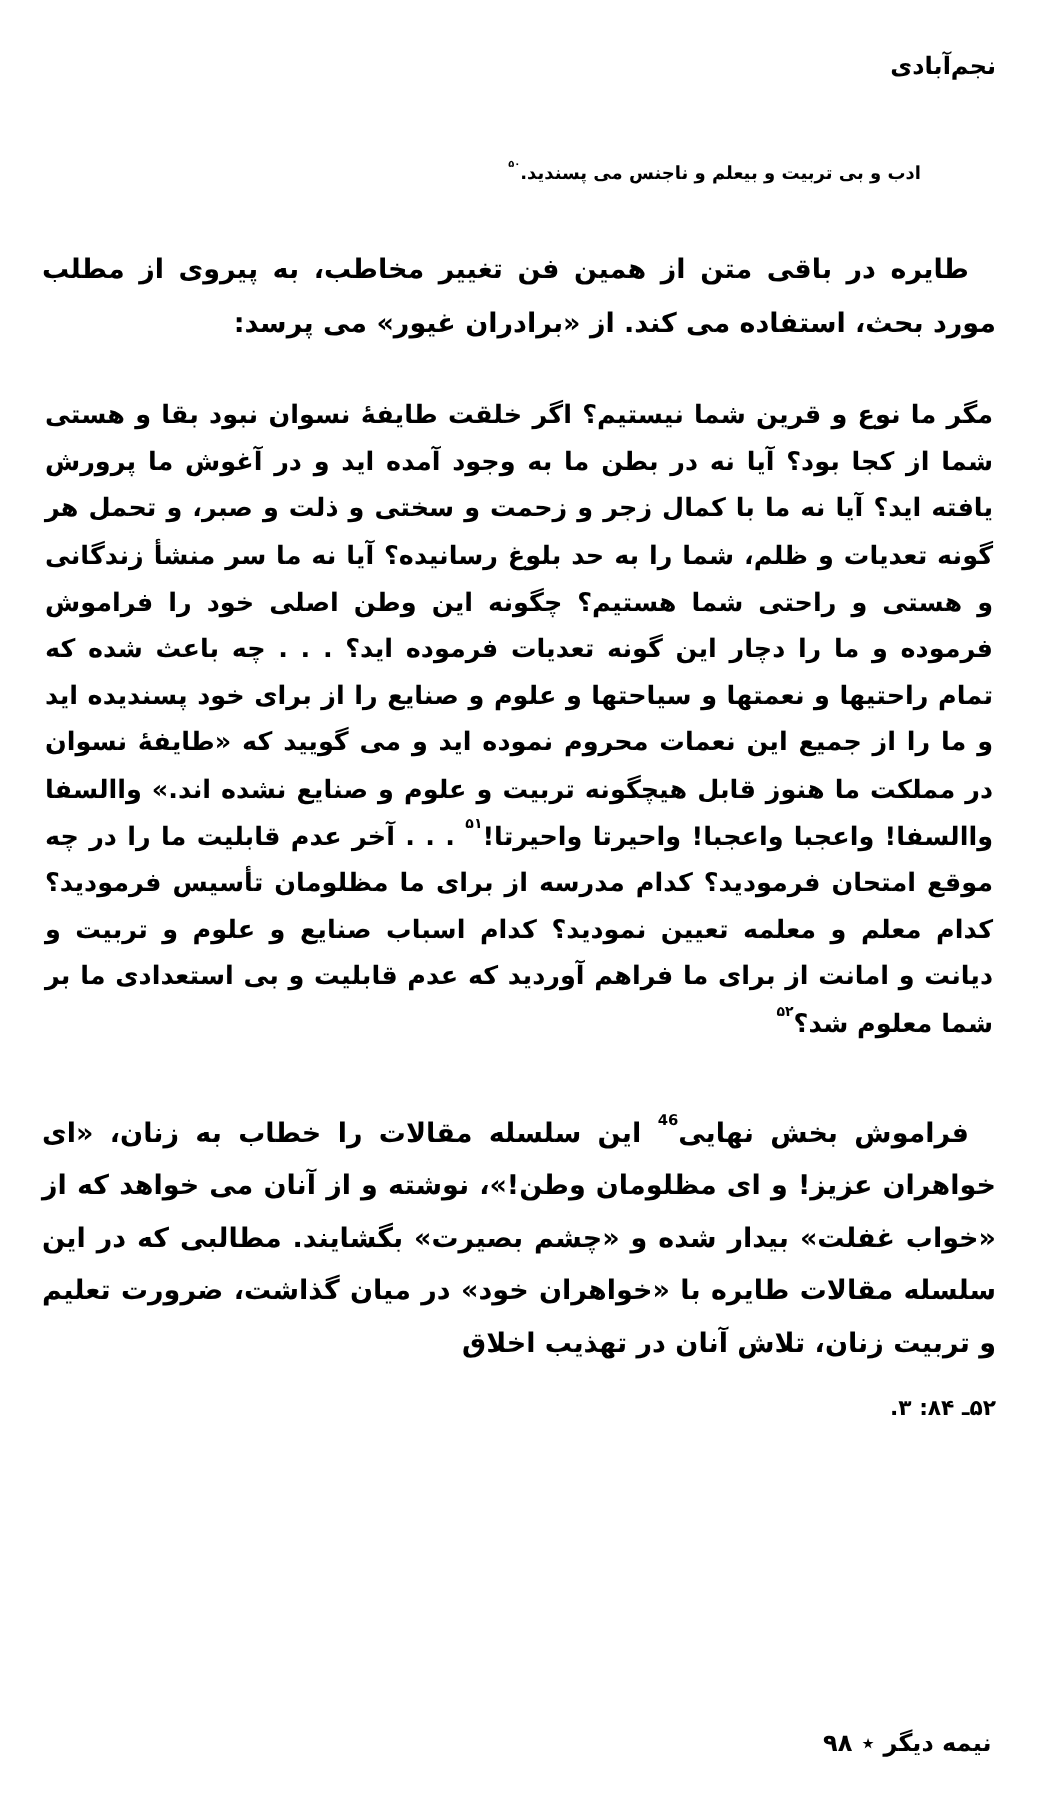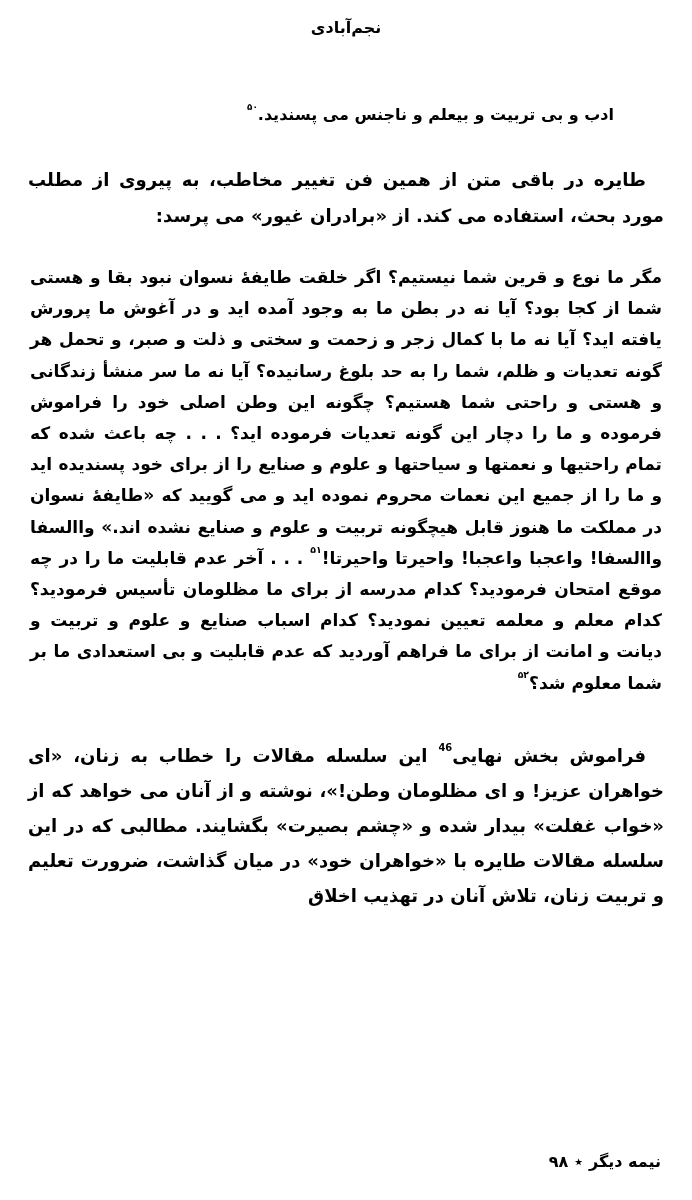--- a/index.html
+++ b/index.html
@@ -12,32 +12,31 @@
     height: 1200px;
     position: relative;
     overflow: hidden;
     font-family: "DejaVu Sans", sans-serif;
     color: #000000;
     direction: rtl;
   }
   .abs { position: absolute; right: 28px; left: 28px; }
 
   .header {
-    top: 18px;
-    text-align: center;
+    top: 34px;
     font-size: 16px;
     font-weight: bold;
   }
 
   .quote-cont {
     top: 100px;
     right: 78px;
     left: 80px;
     text-align: right;
-    font-size: 16px;
+    font-size: 12px;
     font-weight: bold;
     line-height: 30px;
   }
 
   .para {
     font-size: 18px;
     font-weight: bold;
     text-align: justify;
     line-height: 36px;
   }
@@ -105,19 +104,20 @@
   <div class="abs para intro">طایره در باقی متن از همین فن تغییر مخاطب، به پیروی از مطلب مورد بحث، استفاده می کند. از «برادران غیور» می پرسد:</div>
 
   <div class="abs blockquote"><span>مگر ما نوع و قرین شما نیستیم؟ اگر خلقت طایفهٔ نسوان نبود بقا و هستی شما از کجا بود؟ آیا نه در بطن ما به وجود آمده اید و در آغوش ما پرورش یافته اید؟ آیا نه ما با کمال زجر و زحمت و سختی و ذلت و صبر، و تحمل هر گونه تعدیات و ظلم، شما را به حد بلوغ رسانیده؟ آیا نه ما سر منشأ زندگانی و هستی و راحتی شما هستیم؟ چگونه این وطن اصلی خود را فراموش فرموده و ما را دچار این گونه تعدیات فرموده اید؟ . . . چه باعث شده که تمام راحتیها و نعمتها و سیاحتها و علوم و صنایع را از برای خود پسندیده اید و ما را از جمیع این نعمات محروم نموده اید و می گویید که «طایفهٔ نسوان در مملکت ما هنوز قابل هیچگونه تربیت و علوم و صنایع نشده اند.» واالسفا واالسفا! واعجبا واعجبا! واحیرتا واحیرتا!</span><sup>۵۱</sup><span> . . . آخر عدم قابلیت ما را در چه موقع امتحان فرمودید؟ کدام مدرسه از برای ما مظلومان تأسیس فرمودید؟ کدام معلم و معلمه تعیین نمودید؟ کدام اسباب صنایع و علوم و تربیت و دیانت و امانت از برای ما فراهم آوردید که عدم قابلیت و بی استعدادی ما بر شما معلوم شد؟</span><sup>۵۲</sup></div>
 
   <div class="abs para closing"><span>فراموش بخش نهایی</span><sup>46</sup><span> این سلسله مقالات را خطاب به زنان، «ای خواهران عزیز! و ای مظلومان وطن!»، نوشته و از آنان می خواهد که از «خواب غفلت» بیدار شده و «چشم بصیرت» بگشایند. مطالبی که در این سلسله مقالات طایره با «خواهران خود» در میان گذاشت، ضرورت تعلیم و تربیت زنان، تلاش آنان در تهذیب اخلاق</span></div>
 
   <div class="abs footnotes">
 
 
 
+    <div class="fn"><span>۵۲ـ</span> <span>۸۴: ۳.</span></div>
 
 
   </div>
 
   <div class="abs footer"><span>نیمه دیگر</span><span>٭</span><span>۹۸</span></div>
 
 </div>
 
 </body></html>

